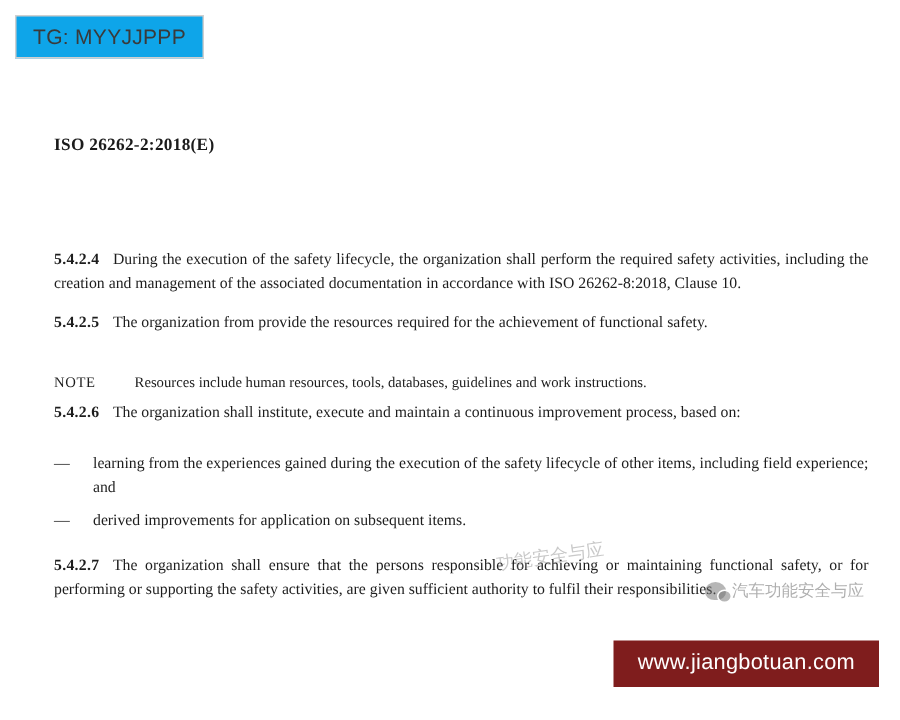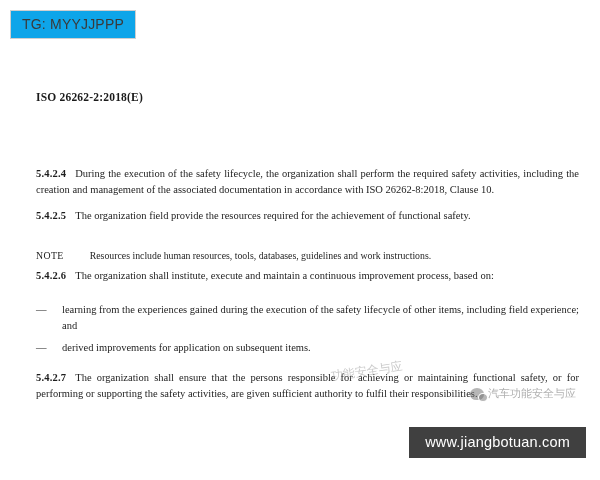--- a/index.html
+++ b/index.html
@@ -149,21 +149,21 @@
     background: rgba(110,110,110,0.5);
     border: 1px solid #ffffff;
     box-sizing: border-box;
   }
 
   
   .url-banner {
     position: absolute;
     right: 14px;
     bottom: 22px;
-    background: #404040;
+    background: #7f1d1d;
     color: #ffffff;
     font-family: "Liberation Sans", sans-serif;
     font-size: 14.5px;
     padding: 7px 16px 8px 16px;
     letter-spacing: 0.2px;
     white-space: nowrap;
     box-sizing: border-box;
   }
 </style>
 </head>
@@ -171,21 +171,21 @@
 
 <div class="page">
 
   <div class="doc-header">ISO 26262-2:2018(E)</div>
 
   <div class="body-block p-5424">
     <span class="clause-num">5.4.2.4</span><span class="clause-gap"></span><span>During the execution of the safety lifecycle, the organization shall perform the required safety activities, including the creation and management of the associated documentation in accordance with ISO 26262-8:2018, Clause 10.</span>
   </div>
 
   <div class="body-block p-5425">
-    <span class="clause-num">5.4.2.5</span><span class="clause-gap"></span><span>The organization field provide the resources required for the achievement of functional safety.</span>
+    <span class="clause-num">5.4.2.5</span><span class="clause-gap"></span><span>The organization from provide the resources required for the achievement of functional safety.</span>
   </div>
 
   <div class="body-block p-note">
     <span class="note-label">NOTE</span><span class="note-gap"></span><span>Resources include human resources, tools, databases, guidelines and work instructions.</span>
   </div>
 
   <div class="body-block p-5426">
     <span class="clause-num">5.4.2.6</span><span class="clause-gap"></span><span>The organization shall institute, execute and maintain a continuous improvement process, based on:</span>
   </div>
 

